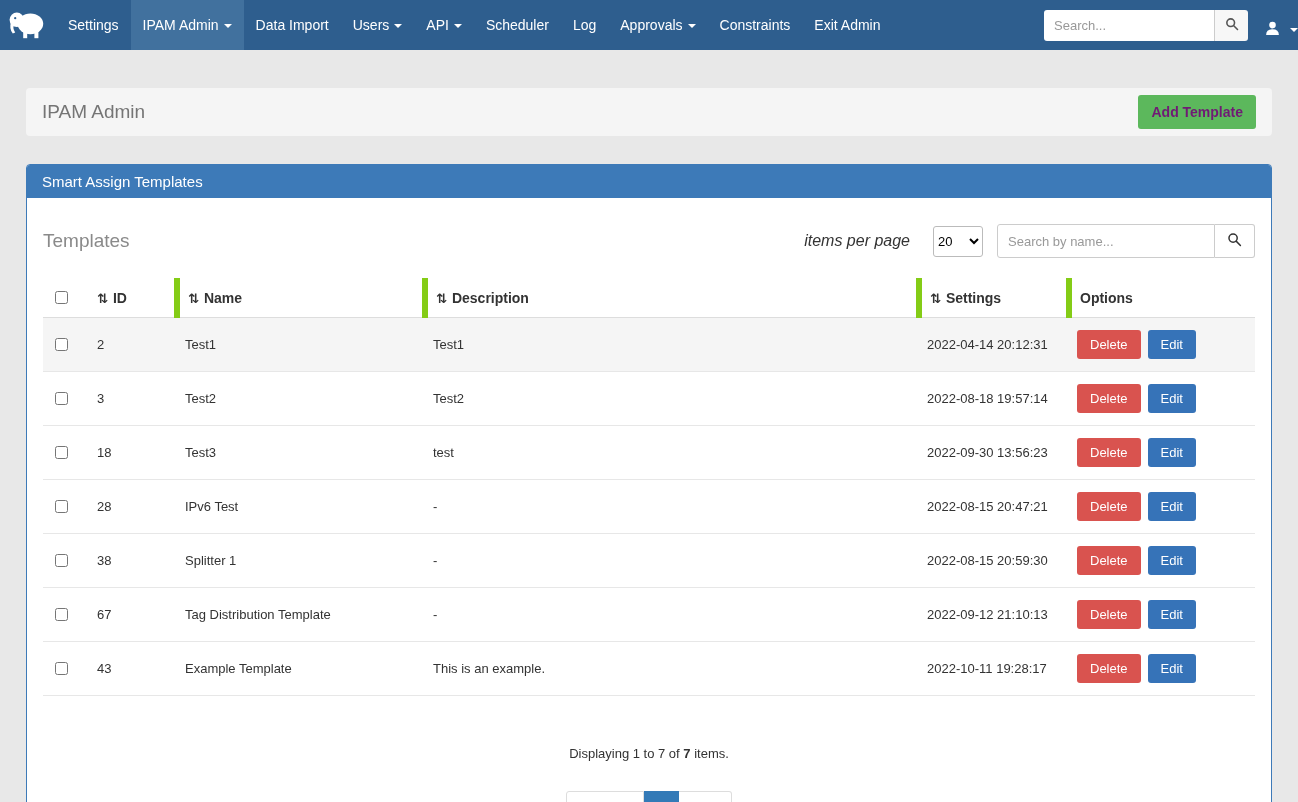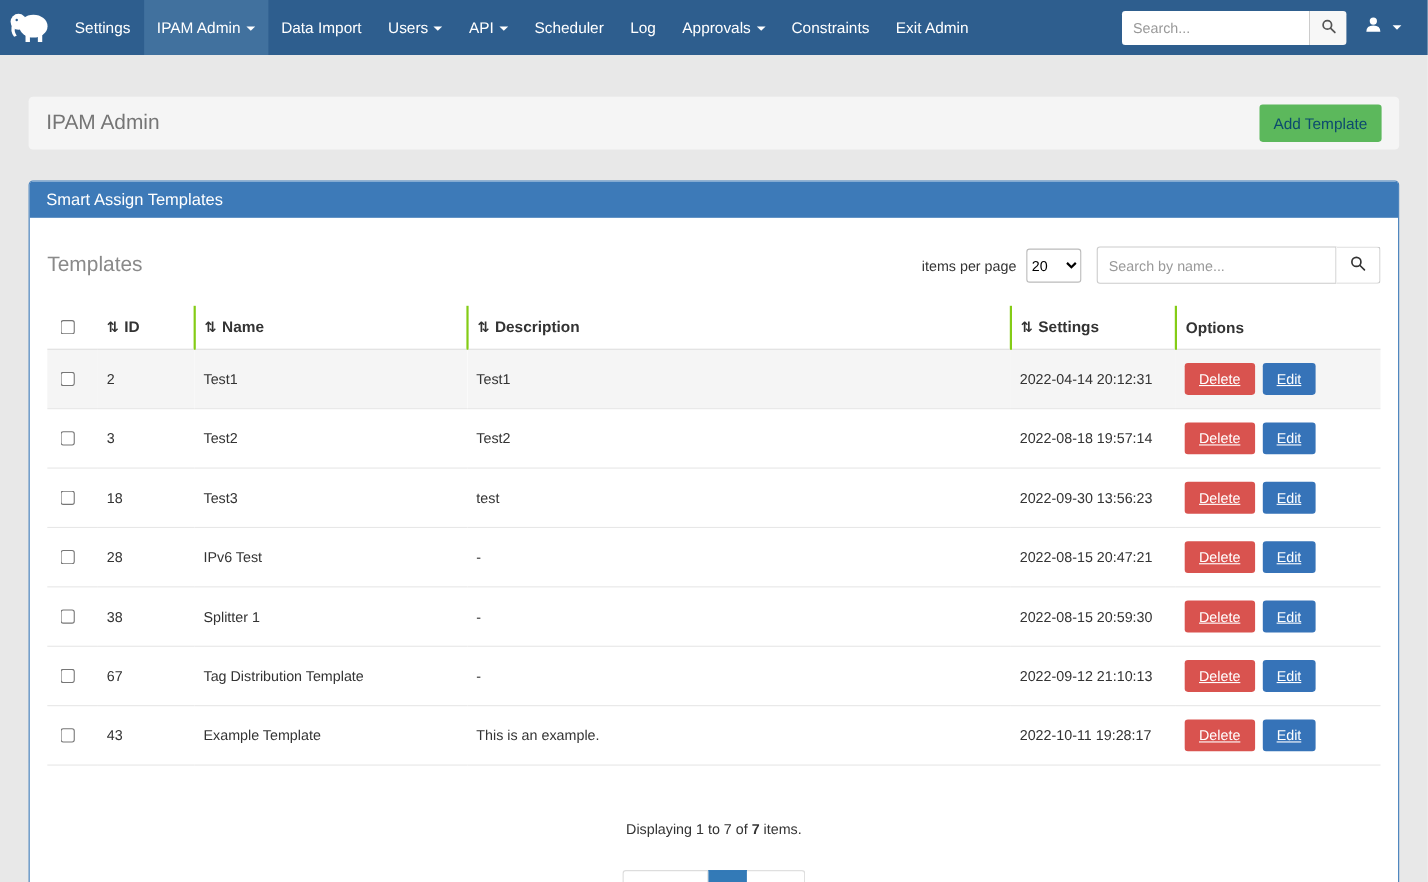--- a/index.html
+++ b/index.html
@@ -9,55 +9,55 @@
   *{box-sizing:border-box;}
   body{margin:0; background:#e8e8e8; font-family:"Liberation Sans","DejaVu Sans",sans-serif; color:#333;}
 
   
   .navbar{height:50px; background:var(--navbar,#2e5e8e); display:flex; align-items:center; width:100%;}
   .logo{width:56px; height:50px; display:flex; align-items:center; justify-content:center; cursor:pointer;}
   .nav-items{list-style:none; margin:0; padding:0; display:flex;}
   .nav-item{color:#fff; font-size:14px; line-height:50px; padding:0 12px; cursor:pointer; white-space:nowrap;}
   .nav-item.active{background:var(--navbar-active,#41719e);}
   .caret{display:inline-block; width:0; height:0; border-left:4px solid transparent; border-right:4px solid transparent; border-top:4px solid #fff; margin-left:5px; vertical-align:middle;}
-  .nav-right{margin-left:auto; display:flex; align-items:center; padding-right:24px;}
+  .nav-right{margin-left:auto; display:flex; align-items:flex-end; padding-right:0;}
   .nav-search{display:flex;}
   .nav-search input{height:31px; width:170px; border:none; border-radius:3px 0 0 3px; padding:0 10px; font-size:13px; outline:none; font-family:inherit;}
   .nav-search input::placeholder{color:#999;}
   .nav-search button{height:31px; width:34px; background:#f7f7f7; border:none; border-left:1px solid #ccc; border-radius:0 3px 3px 0; cursor:pointer; display:flex; align-items:center; justify-content:center;}
   .user-menu{margin-left:16px; display:flex; align-items:center; gap:4px; cursor:pointer;}
 
   
   .page{padding:0 26px;}
   .header-strip{margin-top:38px; background:#f5f5f5; border-radius:4px; height:48px; padding:0 16px; display:flex; align-items:center; justify-content:space-between;}
   .page-title{font-size:19px; font-weight:normal; color:#757575; margin:0;}
-  .add-btn{background:var(--add-button,#5cb85c); color:#0c4a6e; border:none; border-radius:3px; padding:9px 13px; font-size:14px; cursor:pointer; font-family:inherit;}
+  .add-btn{background:var(--add-button,#5cb85c); color:#701a75; border:none; border-radius:3px; padding:9px 13px; font-size:14px; cursor:pointer; font-family:inherit;font-weight:bold;}
 
   .panel{margin-top:28px; margin-bottom:20px; background:#fff; border:1px solid var(--panel,#3d7ab8); border-radius:4px; overflow:hidden;}
   .panel-header{background:var(--panel,#3d7ab8); color:#fff; font-size:15px; padding:8px 15px;}
   .panel-body{padding:22px 16px 70px;}
 
   .toolbar{display:flex; align-items:center; padding:4px 0 20px;}
   .toolbar-title{font-size:19px; font-weight:normal; color:#8a8a8a; margin:0;}
   .toolbar-right{margin-left:auto; display:flex; align-items:center;}
-  .per-page-label{font-size:13px; margin-right:9px;}
+  .per-page-label{font-size:16px; margin-right:23px;font-style:italic;}
   .per-page-select{height:31px; width:50px; border:1px solid #bbb; border-radius:3px; font-size:13px; margin-right:14px; font-family:inherit; background:#fff;}
   .name-search{display:flex;align-items:flex-end;}
   .name-search input{height:34px; width:218px; border:1px solid #ccc; border-radius:3px 0 0 3px; padding:0 10px; font-size:13px; outline:none; font-family:inherit;}
   .name-search input::placeholder{color:#999;}
   .name-search button{height:34px; width:40px; background:#fff; border:1px solid #ccc; border-left:none; border-radius:0 3px 3px 0; cursor:pointer; display:flex; align-items:center; justify-content:center;}
 
   
   table{width:100%; border-collapse:collapse; table-layout:fixed; font-size:13px;}
   thead th{text-align:left; font-size:14px; font-weight:bold; padding:10px 8px; border-bottom:1px solid #ddd; color:#333;}
-  thead th.divided{border-left:2px solid #84cc16;}
+  thead th.divided{border-left:6px solid #84cc16;}
   .sort-glyph{font-size:13px; margin-right:5px; color:#333;}
   tbody td{padding:12px 8px; border-bottom:1px solid #e7e7e7; overflow:hidden; white-space:nowrap; text-overflow:ellipsis;}
   tr.shaded{background:#f5f5f5;}
-  .btn{border:none; border-radius:3px; color:#fff; padding:7px 13px; font-size:13px; cursor:pointer; margin-right:7px; font-family:inherit;text-decoration:underline;}
+  .btn{border:none; border-radius:3px; color:#fff; padding:7px 13px; font-size:13px; cursor:pointer; margin-right:7px; font-family:inherit;}
   .btn-delete{background:var(--delete-button,#d9534f);}
   .btn-edit{background:var(--edit-button,#3673b8);}
 
   
   .summary{text-align:center; margin-top:50px; font-size:13px;}
   .pagination{display:flex; justify-content:center; margin-top:30px;}
   .page-btn{border:1px solid #ddd; background:#fff; color:#777; padding:9px 13px; font-size:13px; cursor:pointer; font-family:inherit;}
   .page-btn.prev{border-radius:3px 0 0 3px;}
   .page-btn.curr{background:var(--active-page,#337ab7); border-color:var(--active-page,#337ab7); color:#fff; border-left:none;}
   .page-btn.next{border-radius:0 3px 3px 0; border-left:none;}

